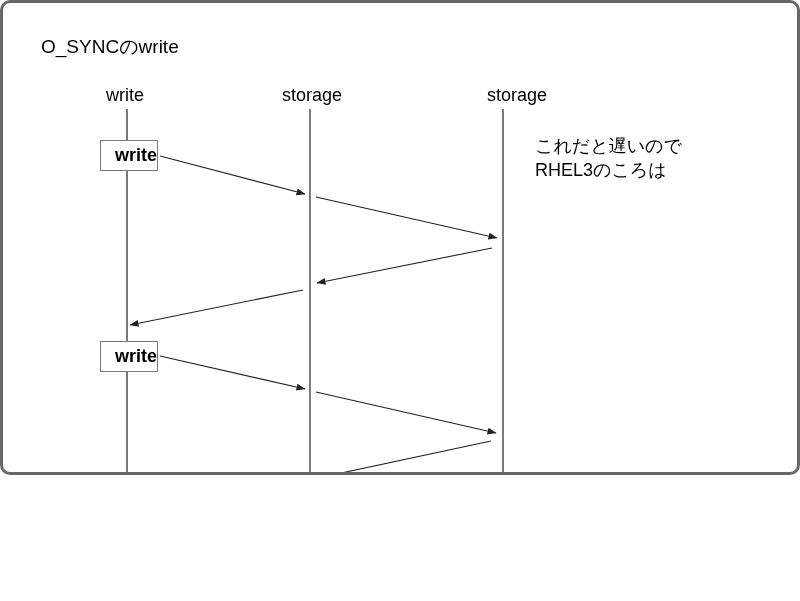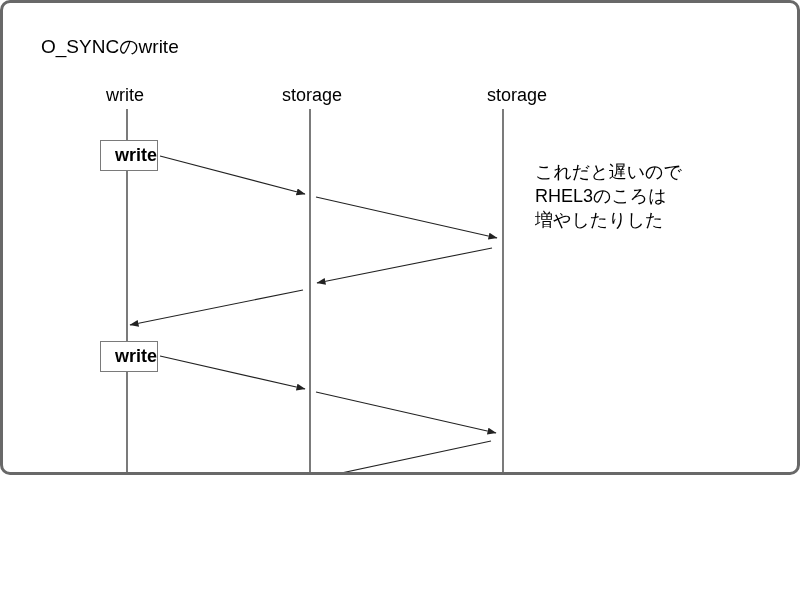--- a/index.html
+++ b/index.html
@@ -60,21 +60,21 @@
   .write-box.second { top: 338px; }
   .annotation {
     position: absolute;
     left: 532px;
     top: 131px;
     width: 240px;
     font-size: 18px;
     line-height: 24px;
     color: #000000;
   }
-  .annotation .block2 { margin-top: 26px; }
+  .annotation .block2 { }
   .annotation div { white-space: nowrap; }
 </style>
 </head>
 <body>
 
 <div class="frame">
 
   <div class="title">O_SYNCのwrite</div>
 
   <div class="actor-label" style="left:122px">write</div>
@@ -107,17 +107,16 @@
     <span>write</span>
   </div>
   <div class="write-box second">
     <span>write</span>
   </div>
 
   <div class="annotation">
     <div class="block2">
       <div>これだと遅いので</div>
       <div>RHEL3のころは</div>
-      <div>増やしたりした</div>
     </div>
   </div>
 
 </div>
 
 </body></html>

